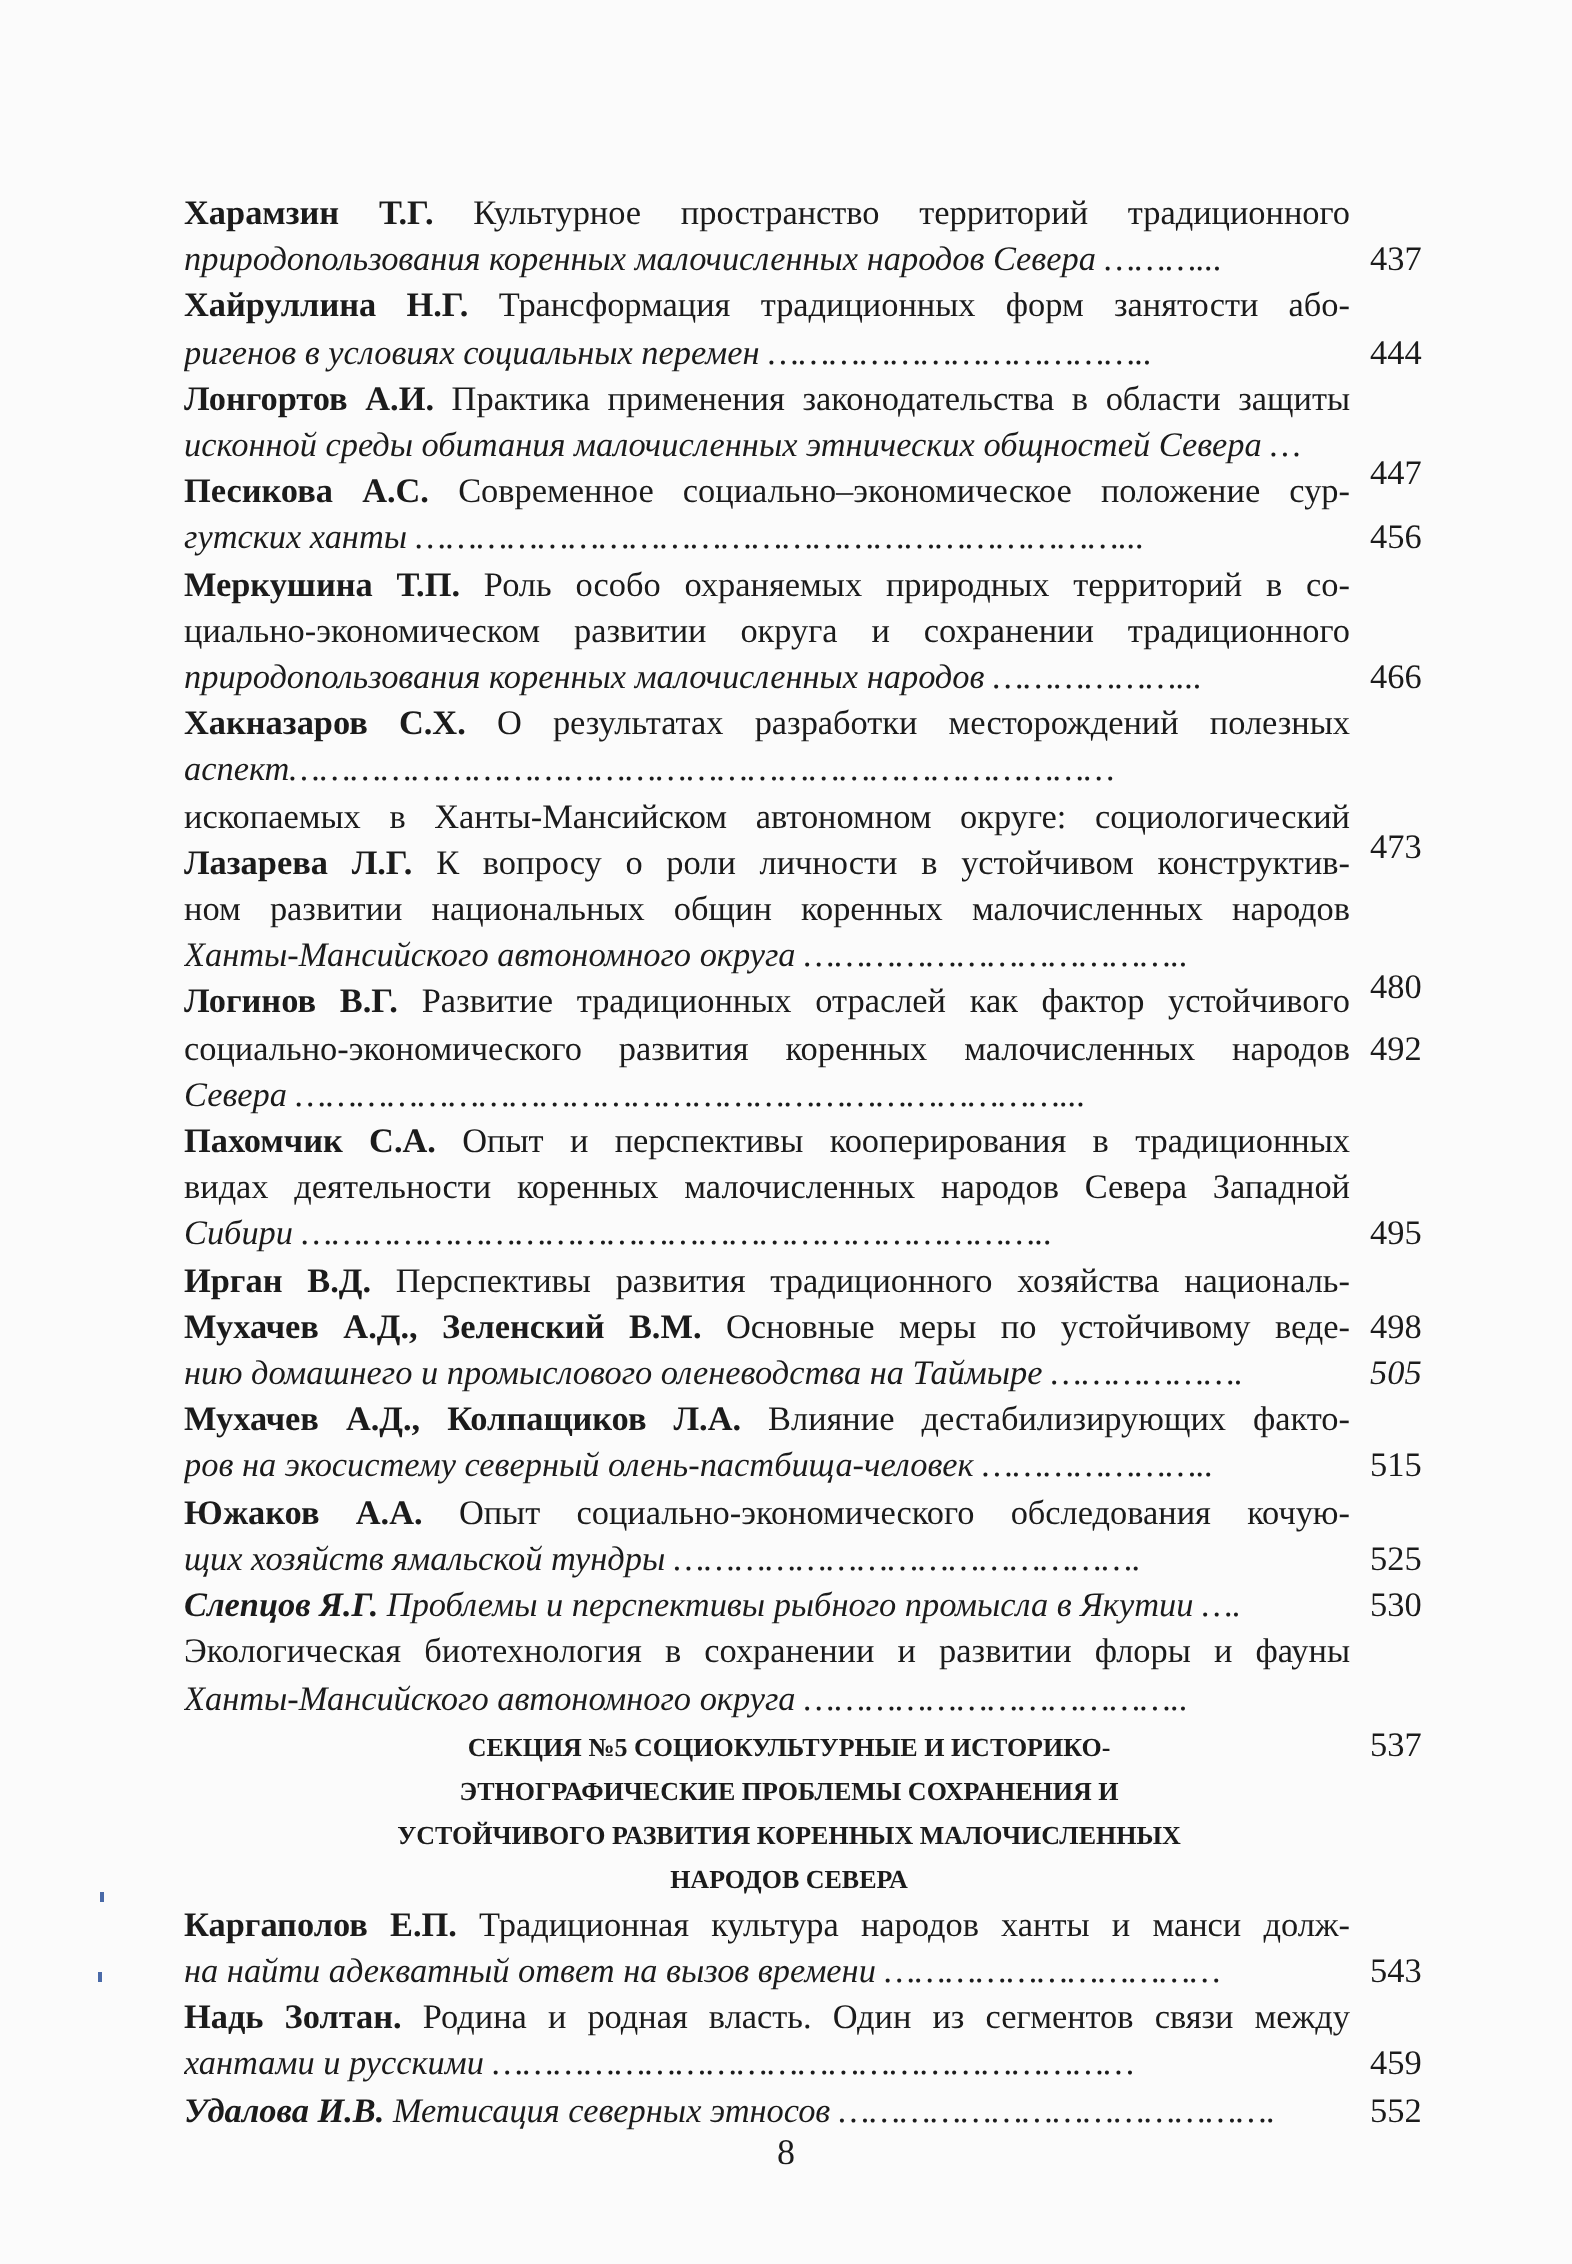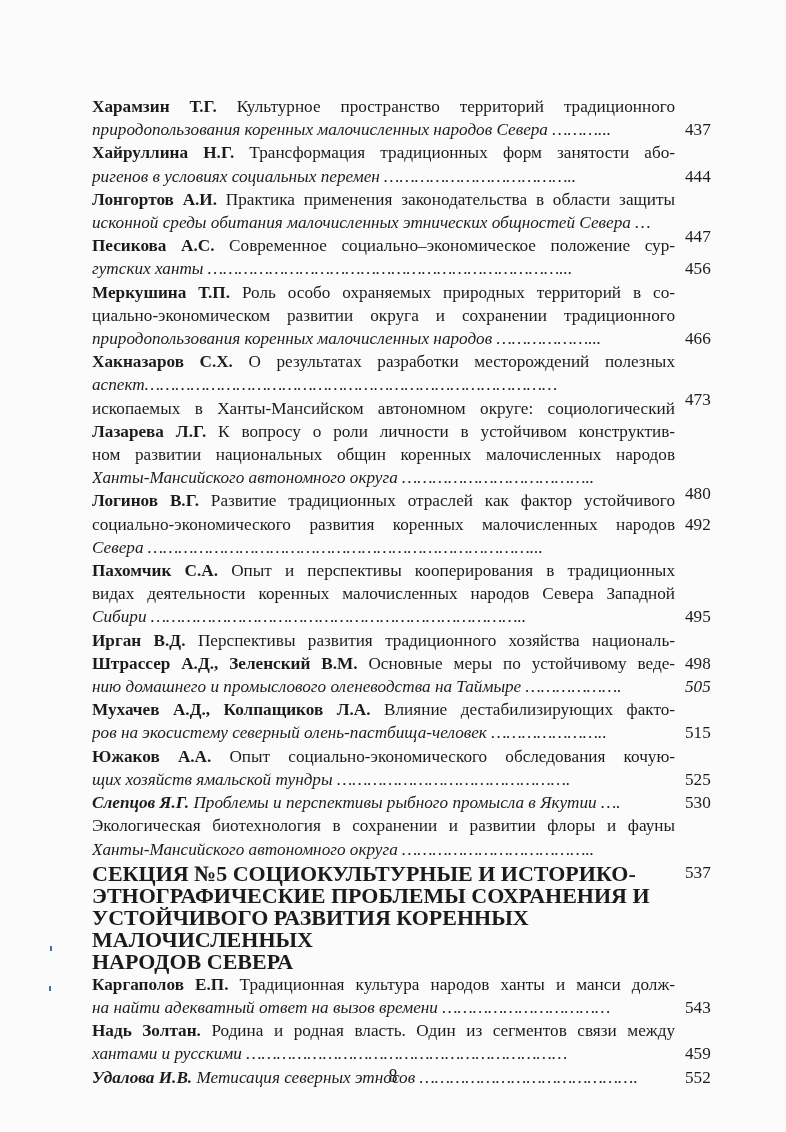--- a/index.html
+++ b/index.html
@@ -7,21 +7,21 @@
     width:786px; height:1132px; background:#fbfbfb; position:relative; overflow:hidden;
     font-family:"Liberation Serif", serif; color:#1b1b1b;
   }
   .page { position:absolute; left:0; top:0; width:786px; height:880px; }
   .toc { position:absolute; left:92px; top:95px; width:645px; }
   .entry { position:relative; font-size:17.2px; line-height:23.2px; padding-right:62px; }
   .entry .author { font-weight:bold; }
   .entry .line { display:block; white-space:nowrap; overflow:hidden; text-align:justify; text-align-last:justify; }
   .entry .line.last { text-align-last:left;font-style:italic; }
   .entry .pg { position:absolute; right:0; width:52px; text-align:left; }
-  .section { font-weight:bold; font-size:22px; line-height:22px; text-align:left; margin:2px 0 0 0; padding-right:40px; }
+  .section { font-weight:bold; font-size:13px; line-height:22px; text-align:center; margin:2px 0 0 0; padding-right:40px; }
   .pagenum { position:absolute; left:0; width:786px; top:1066px; text-align:center; font-size:18px; }
   .mark { position:absolute; width:2px; height:5px; background:#4a6aa8; }
 </style>
 </head>
 <body>
 
 <div class="page">
   <div class="toc">
     <div id="before">
         <div class="entry">
@@ -47,21 +47,21 @@
         <div class="entry">
           <span class="line"><span class="author">Меркушина Т.П.</span><span> Роль особо охраняемых природных территорий в со-</span></span>
           <span class="line"><span>циально-экономическом развитии округа и сохранении традиционного</span></span>
           <span class="line last"><span>природопользования коренных малочисленных народов ………………...</span></span>
           <span class="pg" style="top: 46.4px;">466</span>
         </div>
         <div class="entry">
           <span class="line"><span class="author">Хакназаров С.Х.</span><span> О результатах разработки месторождений полезных</span></span>
           <span class="line last"><span>аспект………………………………………………………………………</span></span>
           <span class="line"><span>ископаемых в Ханты-Мансийском автономном округе: социологический</span></span>
-          <span class="pg" style="top: 38px;">473</span>
+          <span class="pg" style="top: 62px;">473</span>
         </div>
         <div class="entry">
           <span class="line"><span class="author">Лазарева Л.Г.</span><span> К вопросу о роли личности в устойчивом конструктив-</span></span>
           <span class="line"><span>ном развитии национальных общин коренных малочисленных народов</span></span>
           <span class="line last"><span>Ханты-Мансийского автономного округа ………………………………..</span></span>
           <span class="pg" style="top: 46.4px; margin-top: 16px;">480</span>
         </div>
         <div class="entry">
           <span class="line"><span class="author">Логинов В.Г.</span><span> Развитие традиционных отраслей как фактор устойчивого</span></span>
           <span class="line"><span>социально-экономического развития коренных малочисленных народов</span></span>
@@ -72,21 +72,21 @@
           <span class="line"><span class="author">Пахомчик С.А.</span><span> Опыт и перспективы кооперирования в традиционных</span></span>
           <span class="line"><span>видах деятельности коренных малочисленных народов Севера Западной</span></span>
           <span class="line last"><span>Сибири ………………………………………………………………..</span></span>
           <span class="pg" style="top: 46.4px;">495</span>
         </div>
         <div class="entry">
           <span class="line"><span class="author">Ирган В.Д.</span><span> Перспективы развития традиционного хозяйства националь-</span></span>
           <span class="pg" style="top: 23.2px;">498</span>
         </div>
         <div class="entry">
-          <span class="line"><span class="author">Штрассер А.Д., Зеленский В.М.</span><span> Основные меры по устойчивому веде-</span></span>
+          <span class="line"><span class="author">Мухачев А.Д., Зеленский В.М.</span><span> Основные меры по устойчивому веде-</span></span>
           <span class="line last"><span>нию домашнего и промыслового оленеводства на Таймыре ……………….</span></span>
           <span class="pg" style="top: 23.2px; font-style: italic;">505</span>
         </div>
         <div class="entry">
           <span class="line"><span class="author">Мухачев А.Д., Колпащиков Л.А.</span><span> Влияние дестабилизирующих факто-</span></span>
           <span class="line last"><span>ров на экосистему северный олень-пастбища-человек …………………..</span></span>
           <span class="pg" style="top: 23.2px;">515</span>
         </div>
         <div class="entry">
           <span class="line"><span class="author">Южаков А.А.</span><span> Опыт социально-экономического обследования кочую-</span></span>

